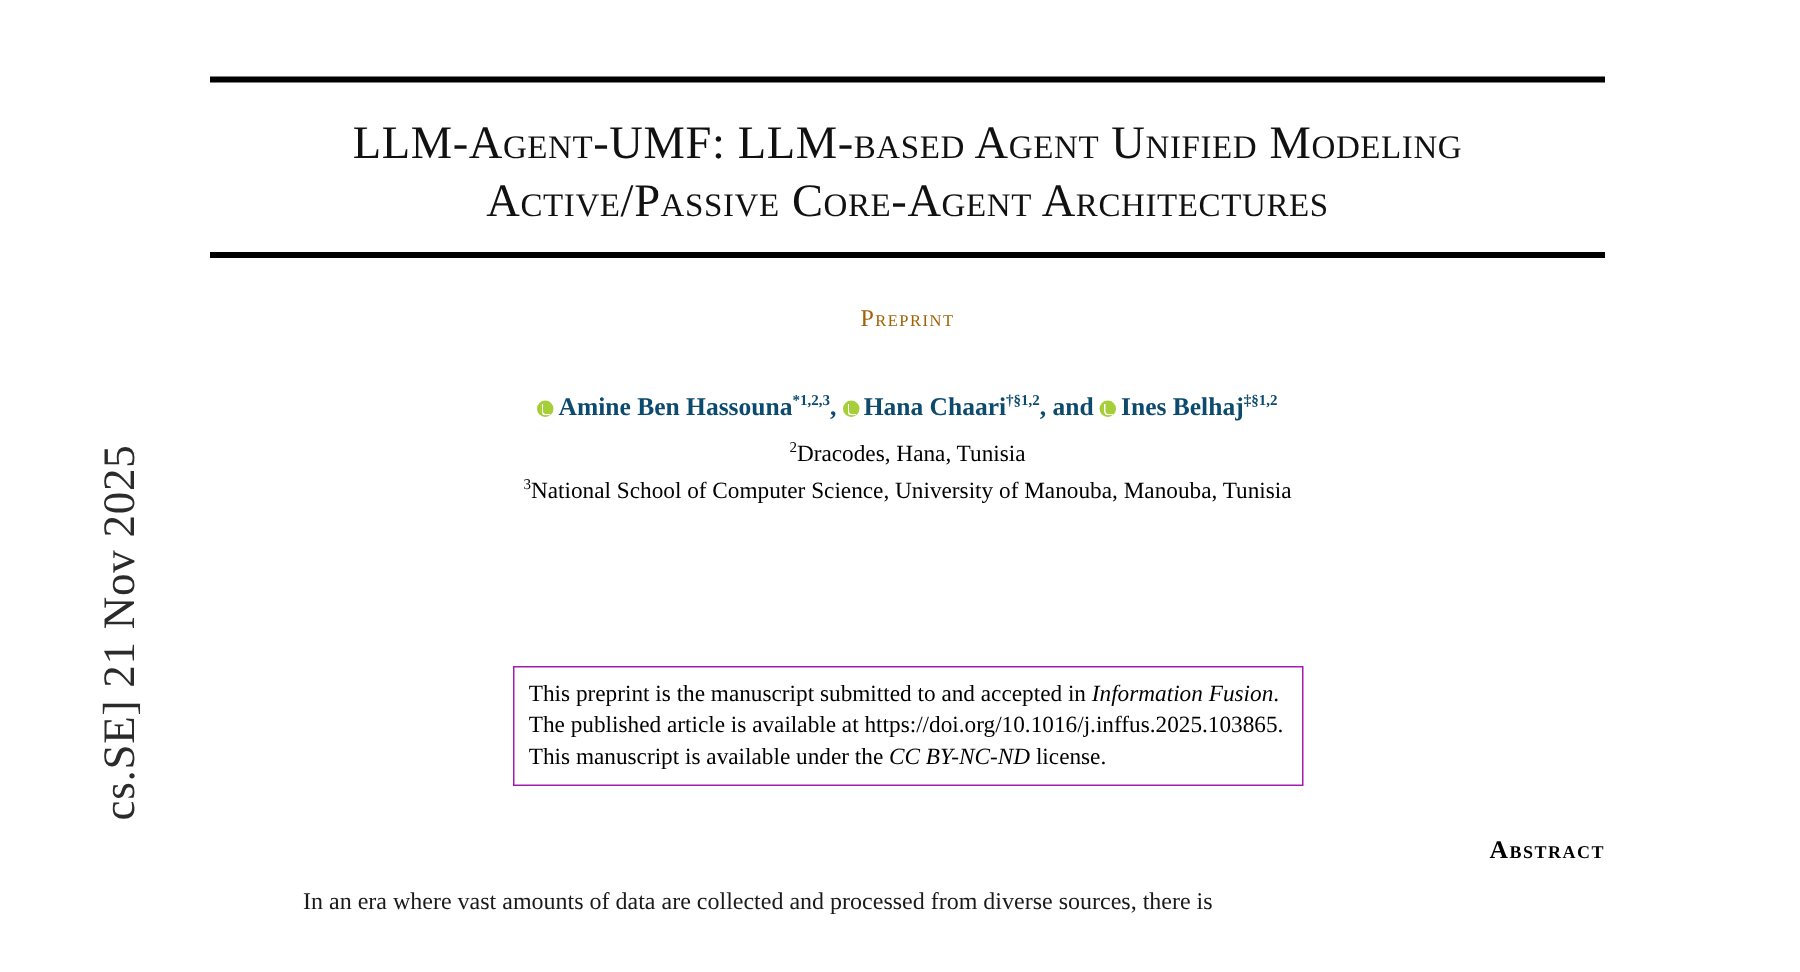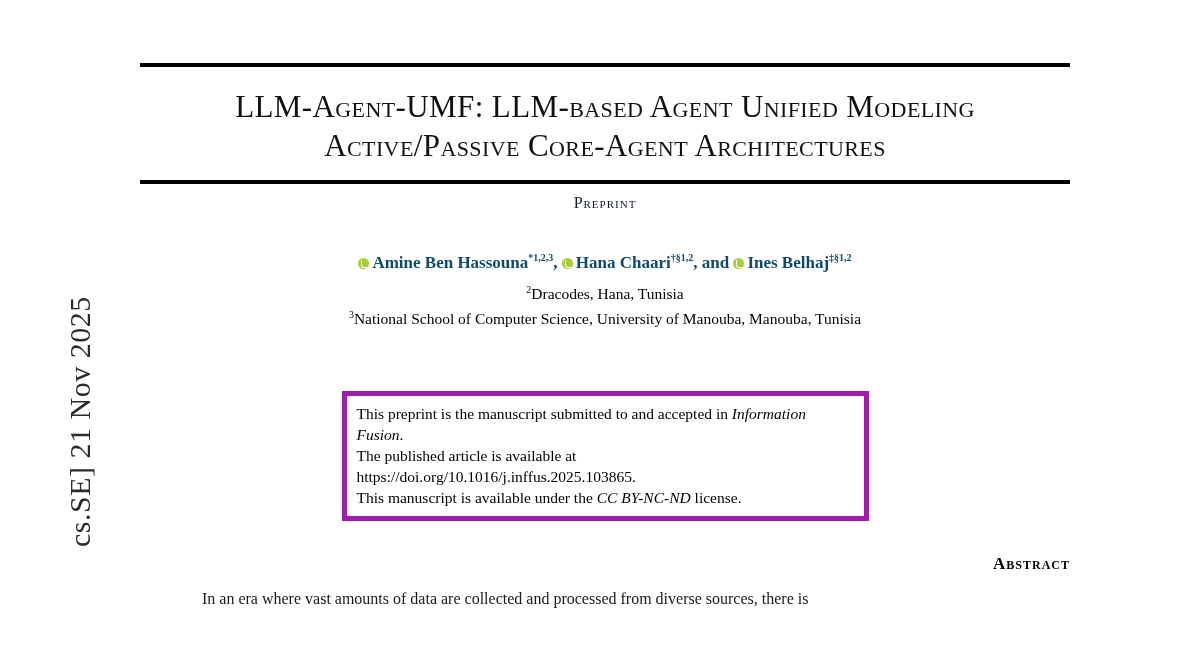--- a/index.html
+++ b/index.html
@@ -43,21 +43,21 @@
   .page {
     position: absolute;
     left: 0;
     top: 0;
     width: 1200px;
     height: 648px;
   }
   .content {
     position: absolute;
     left: 140px;
-    top: 16px;
+    top: 4px;
     width: 930px;
   }
 
   .rule-top {
     height: 4px;
     background: #000000;
     margin-top: 47px;
   }
   .rule-bottom {
     height: 4px;
@@ -75,25 +75,25 @@
     font-weight: normal;
   }
   
   .title .sc {
     font-variant: small-caps;
     letter-spacing: 0.4px;
   }
 
   .preprint {
     text-align: center;
-    margin-top: 10px;
+    margin-top: 32px;
     font-size: 16px;
     font-variant: small-caps;
     letter-spacing: 1px;
-    color: #0f172a;
+    color: #a16207;
   }
 
   .authors {
     text-align: center;
     margin-top: 36px;
     font-size: 17px;
     font-weight: bold;
     color: #0c4a6e;
     line-height: 20px;
   }
@@ -131,26 +131,27 @@
     color: #000000;
   }
   .affil sup { font-size: 10px; }
 
   .notice-wrap {
     display: flex;
     justify-content: center;
     margin-top: 62px;
   }
   .notice {
-    border: 5px solid #a21caf;
+    border: 1px solid #a21caf;
     padding: 7px 10px 8px 10px;
     width: 527px;
     box-sizing: border-box;
     font-size: 15.5px;
     line-height: 21px;
+    margin-top: 44px;
   }
   .notice .it { font-style: italic; }
 
   .abstract-head {
     text-align: right;
     margin-top: 33px;
     font-size: 17px;
     font-variant: small-caps;
     letter-spacing: 1px;
     font-weight: bold;

